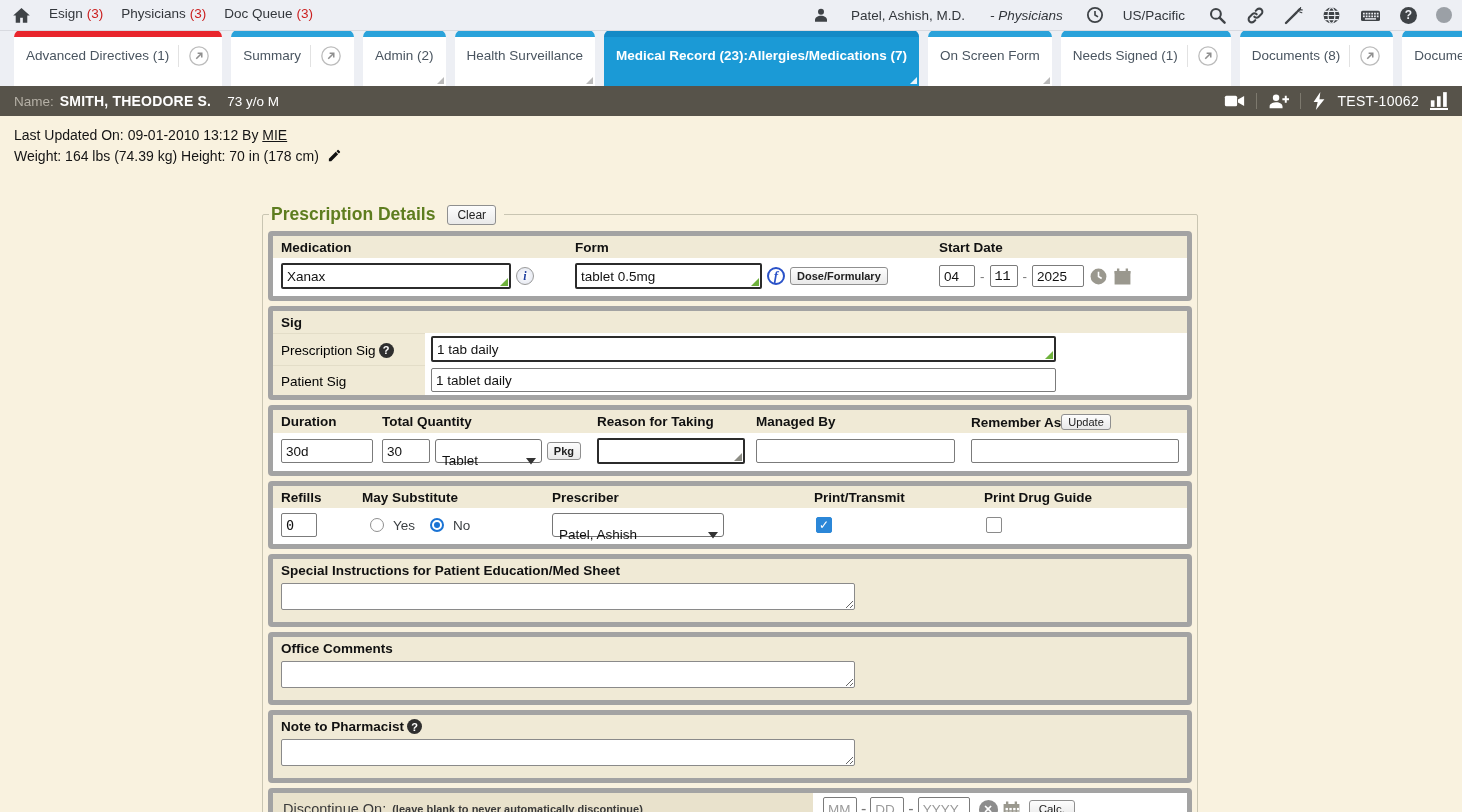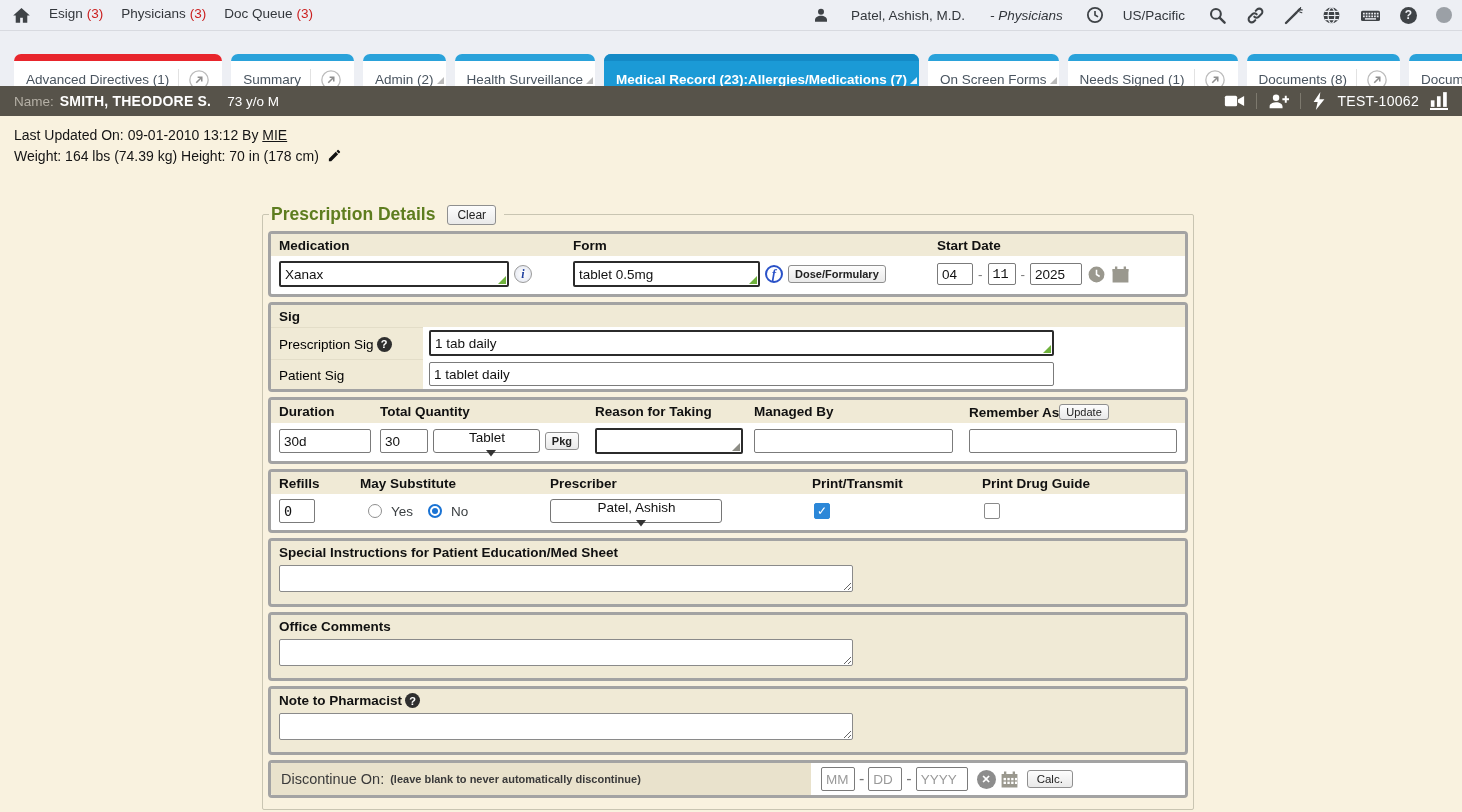--- a/index.html
+++ b/index.html
@@ -20,21 +20,21 @@
   .tz { margin-right:4px; }
   .circle-badge { width:17px; height:17px; border-radius:50%; background:#3f4347; color:#edeff4;
     font-size:12px; font-weight:bold; display:inline-flex; align-items:center; justify-content:center; }
   .gray-dot { width:16px; height:16px; border-radius:50%; background:#9ba0a6; }
 
   
   .tabbar { height:56px; background:#edeff4; border-top:1px solid #d8dae0;
     display:flex; align-items:flex-end; gap:9px; padding:0 0 0 14px;
     overflow:hidden; white-space:nowrap; }
   .tab { position:relative; background:#fff; border-radius:7px 7px 0 0;
-    height:32px; padding-top:7px; flex:0 0 auto; cursor:pointer; }
+    height:56px; padding-top:7px; flex:0 0 auto; cursor:pointer; }
   .tab .strip { position:absolute; top:0; left:0; right:0; height:7px;
     border-radius:7px 7px 0 0; background:#2aa2da; }
   .tab .strip.red { background:#e8252c; }
   .tab-body { display:flex; align-items:center; height:37px; padding:0 12px;
     font-size:13.5px; color:#4a5560; }
   .tab-pop { margin-left:9px; padding-left:9px; border-left:1px solid #e2e2e2;
     display:flex; align-items:center; }
   .tab .fold { position:absolute; right:2px; bottom:2px; width:0; height:0;
     border-bottom:7px solid #b9b9b9; border-left:7px solid transparent; }
   .tab.active { background:#1b9ad6; }
@@ -57,21 +57,21 @@
   .meta { padding:9px 0 0 14px; font-size:14px; color:#151515; line-height:21px; }
   .meta a { color:#151515; text-decoration:underline; }
   .pencil { display:inline-flex; vertical-align:-2px; margin-left:4px; color:#111; }
 
   
   fieldset.rx { margin:37px 0 0 262px; width:916px; border:1px solid #c9c5b2;
     border-radius:2px; padding:1px 4px 6px; }
   legend.rx-legend { display:flex; align-items:center; gap:12px; padding:0 8px 0 2px; margin-left:2px; }
   .rx-title { color:#5e7d1f; font-weight:bold; font-size:17.5px; }
 
-  .box { border:3px solid #a3a3a3; border-radius:4px; background:#fff;
+  .box { border:5px solid #a3a3a3; border-radius:4px; background:#fff;
     margin:5px 1px; overflow:hidden; }
   .box.beige { background:#f0ead6; }
   .hcell { background:#f0ead6; font-weight:bold; font-size:13.5px; color:#111;
     padding:4px 8px 3px; }
   .ccell { padding:5px 8px 7px; font-size:13.5px; display:flex; align-items:center; gap:5px; }
   .grid { display:grid; }
 
   .inp { border:1px solid #7b7b7b; border-radius:2px; height:22px; background:#fff;
     font:13.5px "Liberation Sans", sans-serif; padding:1px 4px; color:#111; }
   .inp.dark { border:2px solid #2b2b2b; height:26px; }
@@ -82,21 +82,21 @@
   .ac .corner.gray { border-bottom-color:#8d8d85; }
 
   .btn { border:1px solid #8f8f8f; border-radius:3px;
     background:linear-gradient(#fdfdfd,#e9e9e9); font-family:"Liberation Sans",sans-serif;
     font-size:12px; color:#222; padding:2px 9px; cursor:pointer; }
   .btn.sm { font-size:11px; font-weight:bold; padding:2px 6px; }
   .btn.big { font-size:14.5px; padding:3px 13px; }
 
   .sel { display:inline-flex; align-items:center; justify-content:space-between;
     border:1px solid #767676; border-radius:3px; background:#fff; height:24px;
-    padding:0 5px 0 6px; font-size:13.5px; color:#111; cursor:pointer;flex-direction:column; }
+    padding:18px 5px 0 6px; font-size:13.5px; color:#111; cursor:pointer; }
   .sel .chev { margin-left:8px; color:#333; }
 
   .qmark { width:15px; height:15px; border-radius:50%; background:#2f2f2f; color:#fff;
     font-size:11px; font-weight:bold; display:inline-flex; align-items:center;
     justify-content:center; margin-left:3px; flex:0 0 auto; }
   .icircle { width:18px; height:18px; border-radius:50%; border:1px solid #9a9a9a;
     background:radial-gradient(#ffffff,#dfe3ee); color:#1f3f9e;
     font:italic bold 12px "Liberation Serif", serif;
     display:inline-flex; align-items:center; justify-content:center; }
   .fcircle { width:18px; height:18px; border-radius:50%; border:2px solid #2a52c8;
@@ -270,21 +270,21 @@
   <div class="tab active">
     <span class="strip"></span>
     <span class="tab-body">
         <span>Medical Record (23):Allergies/Medications (7)</span>
       </span>
     <span class="fold"></span>
   </div>
   <div class="tab">
     <span class="strip"></span>
     <span class="tab-body">
-        <span>On Screen Forms</span>
+        <span>On Screen Form</span>
       </span>
     <span class="fold"></span>
   </div>
   <div class="tab">
     <span class="strip"></span>
     <span class="tab-body">
         <span>Needs Signed (1)</span>
       <span class="tab-pop">
         <svg width="22" height="22" viewBox="0 0 24 24">
             <circle cx="12" cy="12" r="10" fill="none" stroke="#bcbcbc" stroke-width="1.4"></circle>

